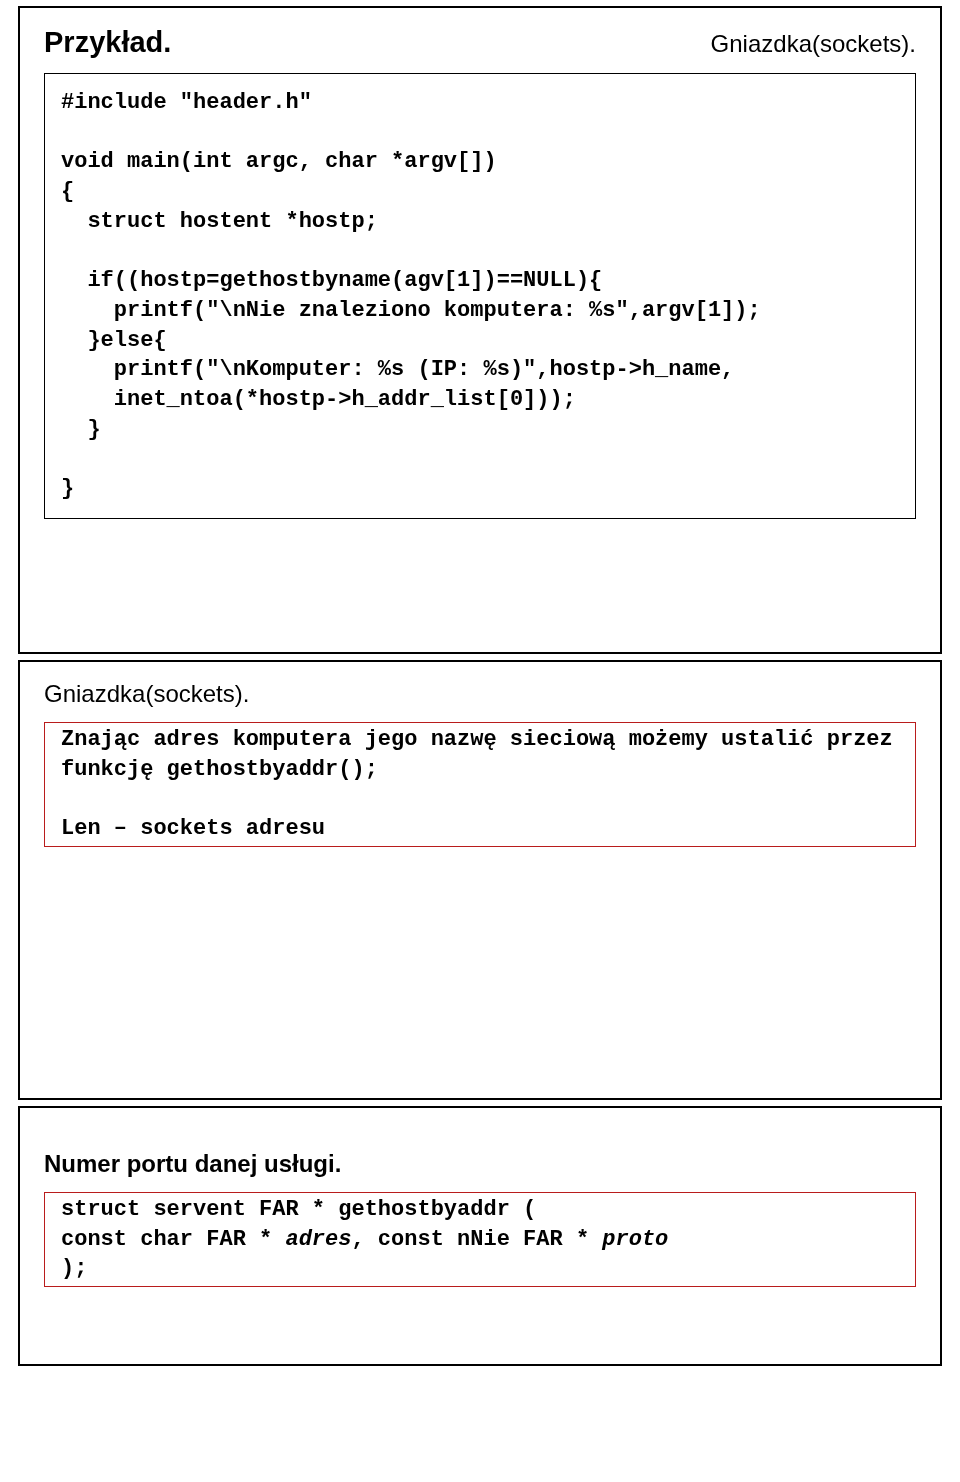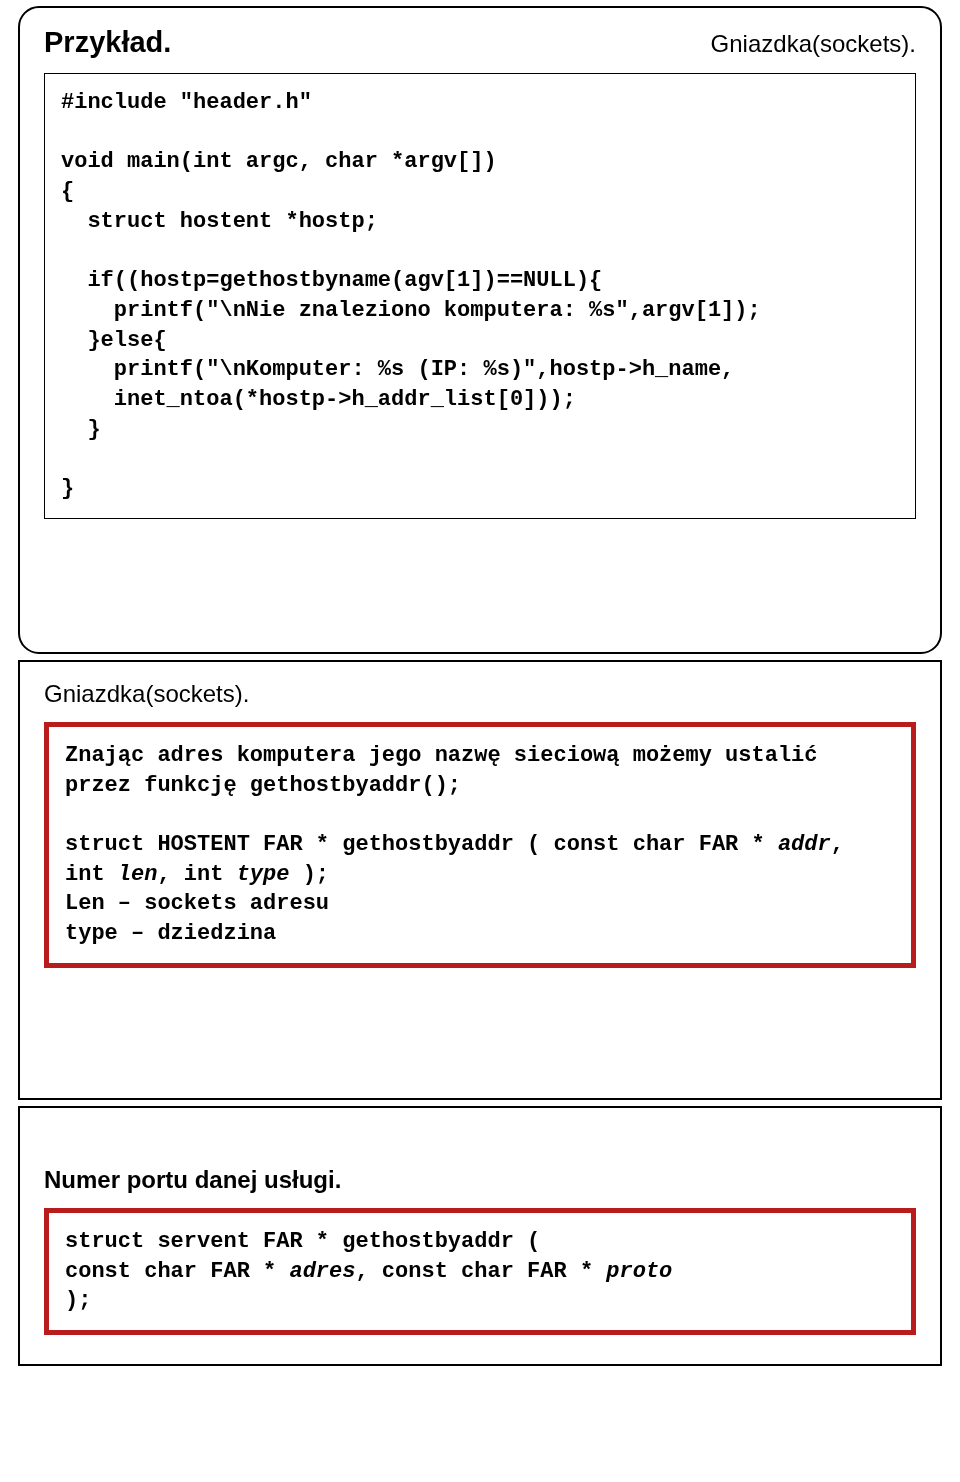--- a/index.html
+++ b/index.html
@@ -39,46 +39,45 @@
       border: 1px solid #000;
       padding: 14px 16px;
       font-family: 'Courier New', monospace;
       font-size: 22px;
       font-weight: bold;
       line-height: 1.35;
       white-space: pre-wrap;
       word-wrap: break-word;
     }
     .text-box {
-      border: 5px solid #b91c1c;
-      padding: 14px 16px;
+      border: 1px solid #b91c1c;
+      padding: 2px 16px;
       font-family: 'Courier New', monospace;
       font-size: 22px;
       font-weight: bold;
       line-height: 1.35;
     }
     i {
       font-style: italic;
     }
     .slide1 {
       min-height: 648px;
-      border-radius: 21px;
     }
     .slide2 {
       min-height: 440px;
     }
     .slide3 {
       min-height: 260px;
     }
     .subtitle {
       font-size: 24px;
       font-weight: bold;
       font-family: Verdana, Arial, sans-serif;
       margin-bottom: 14px;
-      margin-top: 40px;
+      margin-top: 24px;
     }
   </style>
 </head>
 <body>
 
 <div class="slide slide1">
   <div class="slide-header">
     <div class="slide-title">Przykład.</div>
     <div class="slide-tag">Gniazdka(sockets).</div>
   </div>
@@ -98,26 +97,24 @@
 }</div>
 </div>
 
 <div class="slide slide2">
   <div class="slide-header">
     <div class="slide-tag">Gniazdka(sockets).</div>
   </div>
   <div class="text-box">
     <div>Znając adres komputera jego nazwę sieciową możemy ustalić przez funkcję gethostbyaddr();</div>
     <br>
-    <div><span>struct HOSTENT FAR * gethostbyaddr ( const char FAR * </span><i>addr</i><span>, int </span><i>len</i><span>, int </span><i>type</i><span> );</span></div>
     <div>Len – sockets adresu</div>
-    <div>type – dziedzina</div>
   </div>
 </div>
 
 <div class="slide slide3">
   <div class="subtitle">Numer portu danej usługi.</div>
   <div class="text-box">
     <div>struct servent FAR * gethostbyaddr (</div>
-    <div><span> const char FAR * </span><i>adres</i><span>, const char FAR * </span><i>proto</i></div>
+    <div><span> const char FAR * </span><i>adres</i><span>, const nNie FAR * </span><i>proto</i></div>
     <div>);</div>
   </div>
 </div>
 
 </body></html>

